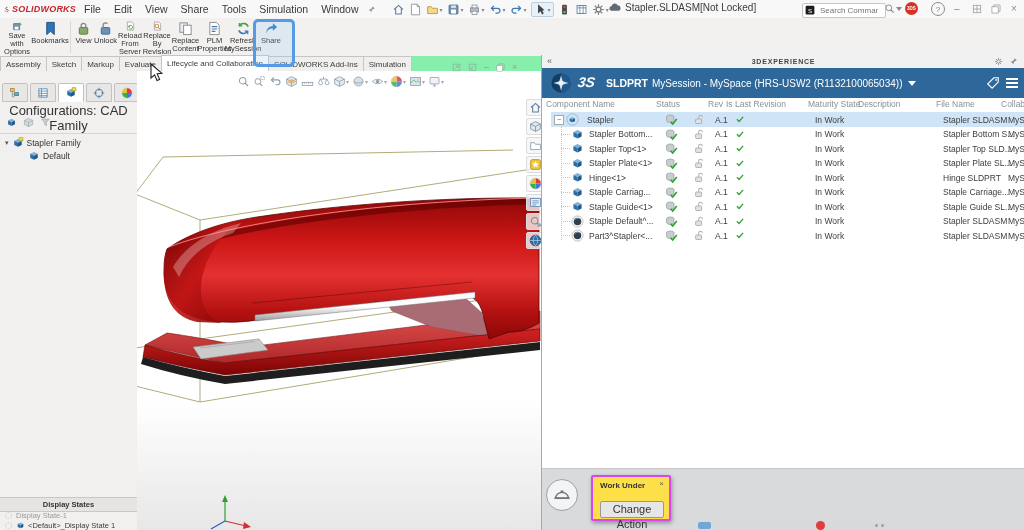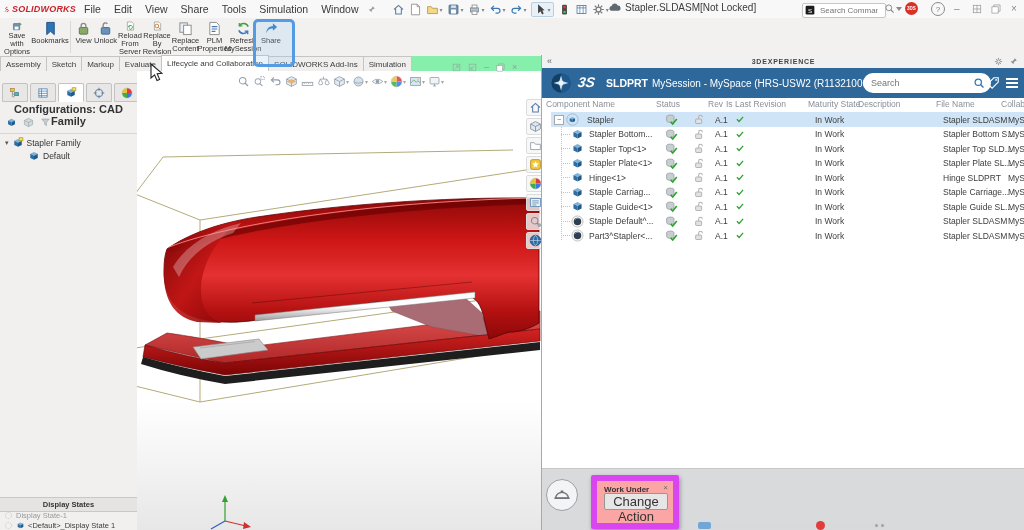--- a/index.html
+++ b/index.html
@@ -39,21 +39,21 @@
   #tabrow{left:0;top:56px;width:541px;height:15px;background:#86efac;display:flex;align-items:flex-end}
   .swtab{height:14px;display:flex;align-items:center;padding:0 5px;font-size:8px;color:#3c3c3c;
          background:#f0efee;border:1px solid #c6c5c4;border-bottom:none;margin-right:-1px;white-space:nowrap}
   .swtab.active{background:#fff;height:15px;position:relative;z-index:2}
   
   #leftpanel{left:0;top:71px;width:137px;height:459px;background:#f1f0ef;border-right:1px solid #b8b8b8}
   .lp-tabs{position:absolute;left:2px;top:12px;display:flex;gap:2px}
   .lp-tab{width:24px;height:17px;border:1px solid #c2c2c2;background:#e8e7e6;border-radius:2px 2px 0 0;
           display:flex;align-items:center;justify-content:center}
   .lp-tab.active{background:#fff;border-bottom-color:#fff}
-  #cfg-header{position:absolute;left:0;top:32px;width:100%;text-align:center;font-size:11px;font-weight:bold;color:#333}
+  #cfg-header{position:absolute;left:0;top:32px;width:100%;text-align:center;font-size:13px;font-weight:normal;color:#333}
   .lp-icons{position:absolute;left:6px;top:46px;display:flex;gap:6px;align-items:center}
   .lp-div{position:absolute;left:0;top:62px;width:100%;border-top:1px solid #d6d6d6}
   .treerow{position:absolute;display:flex;align-items:center;gap:3px;font-size:8.5px;color:#333}
   #ds-header{position:absolute;left:0;top:426px;width:100%;height:13px;background:#e5e4e3;border-top:1px solid #c8c8c8;
              border-bottom:1px solid #c8c8c8;text-align:center;font-size:7.5px;font-weight:bold;color:#333;line-height:13px}
   .dsrow{position:absolute;display:flex;align-items:center;gap:3px;font-size:7.5px}
   
   #viewport{left:137px;top:71px;width:404px;height:459px;background:linear-gradient(#ffffff 72%,#e7e7e7);border-right:1px solid #b0b0b0;overflow:hidden}
   #headsup{position:absolute;left:100px;top:4px;display:flex;align-items:center;gap:3px;opacity:.85}
   #headsup .dd{font-size:6px;color:#999}
@@ -84,26 +84,26 @@
   .trow.sel{background:#cfe4f6}
   .trow .cell{position:absolute;top:2.5px;white-space:nowrap}
   .trow .rowicon{position:absolute;top:1px}
   .expandbox{position:absolute;left:3px;top:3px;width:8px;height:8px;border:1px solid #a8a8a8;background:#fff;
              font-size:7px;line-height:7px;text-align:center;color:#555}
   .treeline{position:absolute;border-left:1px dotted #c2c2c2}
   .treestub{position:absolute;border-top:1px dotted #c2c2c2}
   #p3-bottom{position:absolute;left:0;top:413px;width:100%;height:62px;background:#d9dadb;border-top:1px solid #c8c8c8}
   #helmet{position:absolute;left:4px;top:10px;width:30px;height:30px;border:1.5px solid #9aa2a8;border-radius:50%;
           background:#f3f4f5;display:flex;align-items:center;justify-content:center}
-  #workunder{position:absolute;left:49px;top:6px;width:76px;height:42px;background:#fca5a5;border:6px solid #d946ef;
+  #workunder{position:absolute;left:49px;top:6px;width:76px;height:42px;background:#fde047;border:2px solid #d946ef;
              border-radius:2px;box-shadow:1px 2px 4px rgba(0,0,0,.35)}
   #wu-title{position:absolute;left:7px;top:4px;font-size:8px;font-weight:bold;color:#333}
   #wu-close{position:absolute;right:5px;top:2px;font-size:8px;color:#666}
-  #wu-btn{position:absolute;left:7px;top:12px;width:62px;height:15px;background:#e6e6e6;border:1px solid #979797;
-          border-radius:2px;font-size:13px;color:#333;text-align:center;line-height:15px}
+  #wu-btn{position:absolute;left:7px;top:24px;width:62px;height:15px;background:#e6e6e6;border:1px solid #979797;
+          border-radius:2px;font-size:11px;color:#333;text-align:center;line-height:15px}
   
   #sliver-bar{left:712px;top:522px;width:174px;height:7px;background:#d8d9da;border-radius:3px}
   #sliver-blue{left:698px;top:522px;width:13px;height:7px;background:#6fa8d8;border-radius:2px}
   #sliver-red{left:816px;top:521px;width:9px;height:9px;border-radius:50%;background:#e23b3b}
   .sliver-dot{top:524px;width:3px;height:3px;background:#9aa3aa;border-radius:50%}
   #cursor{left:149px;top:63px;z-index:60}
 </style>
 </head>
 <body>
 
@@ -706,27 +706,20 @@
         <path d="M8 2.6 L9.2 6.8 L13.4 8 L9.2 9.2 L8 13.4 L6.8 9.2 L2.6 8 L6.8 6.8 Z" fill="#cfe0ef"></path>
         <circle cx="8" cy="8" r="1.8" fill="#eef4f9"></circle>
       </svg>
     </span>
     <span style="position:absolute;left:36px;top:6px;color:#fff;font-weight:bold;font-style:italic;font-size:14px;transform:skewX(-8deg)">3S</span>
     <div id="p3-brandrow">
       <span class="brand">SLDPRT</span>
       <span class="session">MySession - MySpace (HRS-USW2 (R1132100065034))</span>
       <span class="chev"></span>
     </div>
-    <div id="p3-search">
-      <input placeholder="Search" style="">
-      <svg width="12" height="12" viewBox="0 0 16 16">
-        <circle cx="7" cy="7" r="4.2" fill="none" stroke="#2e75b5" stroke-width="1.6"></circle>
-          <path d="M10.2 10.2 L14 14" stroke="#2e75b5" stroke-width="1.8"></path>
-      </svg>
-    </div>
     <span style="position:absolute;left:444px;top:8px">
       <svg width="14" height="14" viewBox="0 0 16 16">
           <path d="M2 9 L9 2 h5 v5 L7 14 Z" fill="none" stroke="#fff" stroke-width="1.3"></path>
           <circle cx="11.5" cy="4.5" r="1" fill="#fff"></circle>
         </svg>
     </span>
     <div id="p3-burger">
         <div></div>
         <div></div>
         <div></div>

